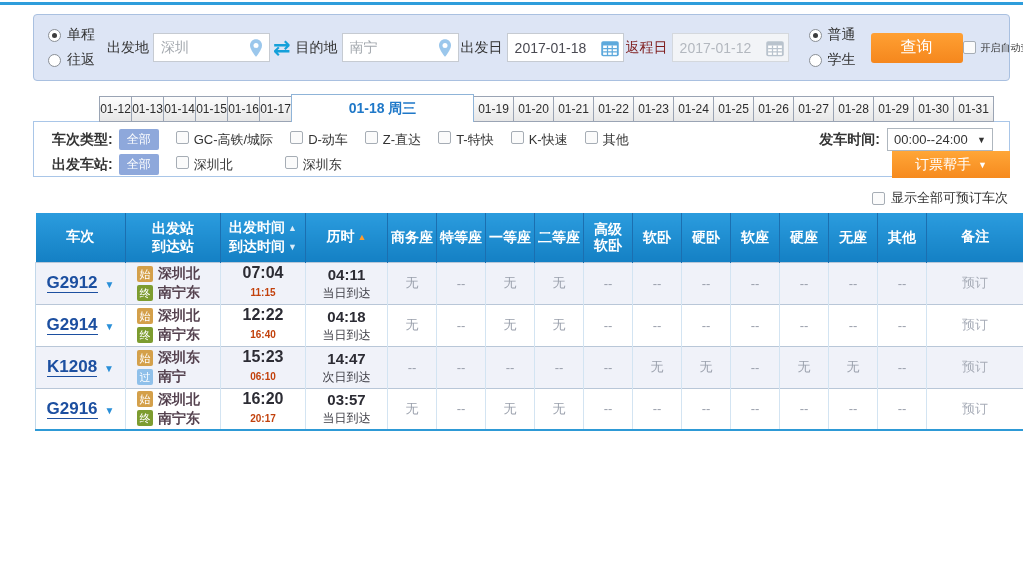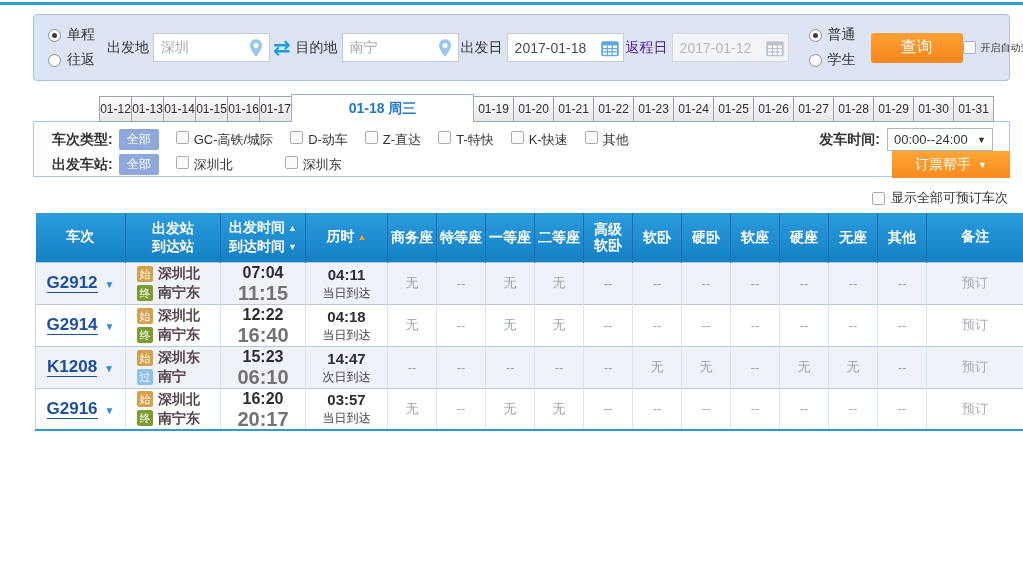--- a/index.html
+++ b/index.html
@@ -16,21 +16,21 @@
   .radio-row { display:flex; align-items:center; gap:6px; white-space:nowrap; cursor:default; }
   .rb { width:13px; height:13px; border-radius:50%; border:1px solid #8a8f96; background:#fff;
         display:inline-block; position:relative; flex:none; }
   .rb.checked::after { content:""; position:absolute; left:3px; top:3px; width:5px; height:5px;
         border-radius:50%; background:#3c3c3c; }
   .cb { width:13px; height:13px; border:1px solid #a6adb5; background:#fbfbfb; border-radius:2px;
         display:inline-block; flex:none; }
   .trip-radios { margin-left:14px; width:58px; }
   .vsep { width:1px; height:44px; background:#a3b8d8; margin:0 9px 0 1px; }
   .fl { font-size:14px; color:#333; margin:0 4px 0 2px; white-space:nowrap; }
-  .fl.dim { color:#4c1d95; }
+  .fl.dim { color:#7f1d1d; }
   .input-wrap { position:relative; width:117px; height:29px; background:#fff; border:1px solid #c6cbd2; flex:none; }
   .input-wrap input { border:none; outline:none; width:90px; height:27px; padding:0 2px 0 7px;
       font-size:14px; font-family:inherit; background:transparent; }
   .input-wrap input.city { color:#a2a7ad; }
   .input-wrap input.date { color:#4a4a52; }
   .input-wrap.disabled { background:#f2f4f7; border-color:#d4d8dd; }
   .input-wrap.disabled input { color:#b3b8bf; }
   .icon-right { position:absolute; right:3px; top:4px; width:20px; height:20px; }
   .swap-icon { color:#14a0da; font-size:21px; font-weight:bold; margin:0 3px; line-height:20px; }
   .vsep2 { width:1px; height:50px; background:#74c0d2; margin:0 11px 0 9px; }
@@ -96,21 +96,21 @@
       border-bottom:1px solid #1c4fa0; cursor:pointer; }
   .caret { color:#2a8fd8; font-size:10px; margin-left:7px; cursor:pointer; }
   .st-row { display:flex; align-items:center; gap:5px; padding-left:11px; line-height:19px; }
   .badge { width:16px; height:16px; border-radius:2px; color:#fff; font-size:11px; line-height:16px;
       text-align:center; flex:none; }
   .badge[data-badge="始"] { background:#d4a04a; }
   .badge[data-badge="终"] { background:#7d9c2f; }
   .badge[data-badge="过"] { background:#8fc0ea; }
   .st-name { font-size:14px; font-weight:bold; color:#54414e; }
   .t-dep { font-size:16px; font-weight:bold; color:#2c2c34; line-height:20px; }
-  .t-arr { font-size:20px; font-weight:bold; color:#737373; line-height:20px; }
+  .t-arr { font-size:10px; font-weight:bold; color:#c2410c; line-height:20px; }
   .dur { font-size:15px; font-weight:bold; color:#2c2c34; line-height:19px; }
   .day { font-size:12px; color:#3c3c44; line-height:18px; }
   .note-text { color:#a8adb8; cursor:pointer; }
 </style>
 </head>
 <body>
 
 <div class="canvas">
   <div class="topline"></div>
 

